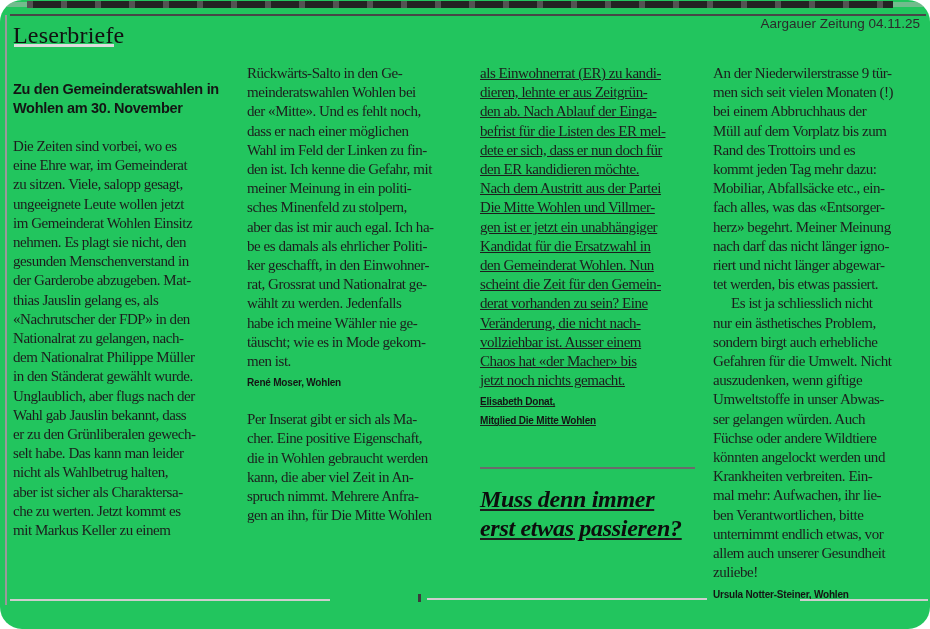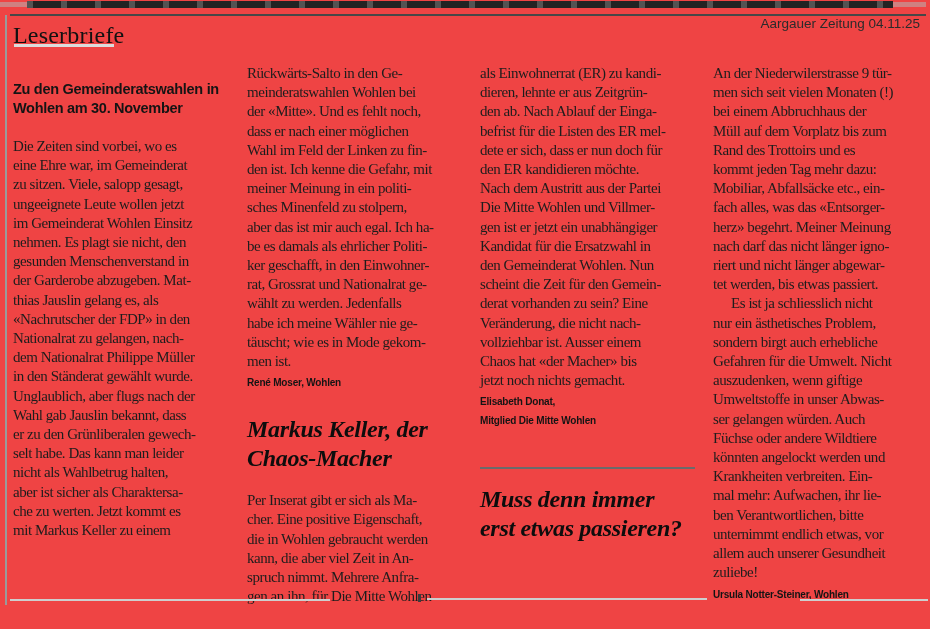--- a/index.html
+++ b/index.html
@@ -1,35 +1,35 @@
 <!DOCTYPE html>
 <html><head>
 <meta charset="utf-8">
 <style>
   html,body{margin:0;padding:0;background:#fff;}
-  .page{position:relative;width:930px;height:629px;background:#ef4444;overflow:hidden;
-        font-family:"Liberation Serif",serif;color:#1d1d1d;}
+  .page{position:relative;width:930px;height:629px;background:#22c55e;overflow:hidden;
+        font-family:"Liberation Serif",serif;color:#1d1d1d;border-radius:22px;}
   
   .top-bar{position:absolute;top:1px;left:27px;width:866px;height:7px;background:#232323;
            background-image:repeating-linear-gradient(90deg, rgba(255,255,255,0.22) 0 6px, rgba(255,255,255,0) 6px 34px);}
   .top-bar-cap-l{position:absolute;top:2px;left:0;width:27px;height:5px;background:#b5b5b5;opacity:.55;}
   .top-bar-cap-r{position:absolute;top:2px;left:893px;width:33px;height:5px;background:#b5b5b5;opacity:.55;}
   .left-line{position:absolute;top:15px;left:5px;width:2px;height:590px;background:#9a9a9a;}
   .header-rule{position:absolute;top:14px;left:10px;width:916px;height:2px;background:#474747;}
   .ghost{position:absolute;height:2px;background:#cecece;}
   .ghost-tick{position:absolute;width:3px;height:8px;background:#3c3c3c;}
   
   .masthead{position:absolute;top:22px;left:13px;font-size:24px;font-weight:400;
             font-family:"Liberation Serif",serif;color:#111;letter-spacing:.2px;}
   .source-note{position:absolute;top:16px;right:10px;font-size:13.5px;
                font-family:"Liberation Sans",sans-serif;color:#2b2b2b;}
   .artifact-smudge{position:absolute;top:44px;left:14px;width:100px;height:3px;background:#dcdcdc;}
   
   .col{position:absolute;top:62px;width:216px;}
-  .col-1{left:13px;} .col-2{left:247px;} .col-3{left:480px;width:215px;} .col-4{left:713px;width:214px;}
+  .col-1{left:13px;} .col-2{left:247px;} .col-3{left:480px;width:215px;text-decoration:underline;} .col-4{left:713px;width:214px;}
   .hl{font-family:"Liberation Serif",serif;font-style:italic;font-weight:700;color:#0d0d0d;
       font-size:24px;line-height:29px;letter-spacing:-0.3px;white-space:pre;}
   .sub{font-family:"Liberation Sans",sans-serif;font-weight:700;color:#141414;
        font-size:14.5px;line-height:18.5px;letter-spacing:-0.3px;white-space:pre;}
   .body-text{font-family:"Liberation Serif",serif;font-size:15px;line-height:19.2px;
              letter-spacing:-0.45px;color:#1d1d1d;white-space:pre;}
   .body-indent{text-indent:18px;}
   .sig{font-family:"Liberation Sans",sans-serif;font-weight:700;font-size:10px;line-height:19px;
        letter-spacing:-0.2px;color:#141414;white-space:pre;}
   .divider{height:2px;background:#6b6b6b;width:100%;}
@@ -101,22 +101,20 @@
 sches Minenfeld zu stolpern,
 aber das ist mir auch egal. Ich ha-
 be es damals als ehrlicher Politi-
 ker geschafft, in den Einwohner-
 rat, Grossrat und Nationalrat ge-
 wählt zu werden. Jedenfalls
 habe ich meine Wähler nie ge-
 täuscht; wie es in Mode gekom-
 men ist.</div>
     <div class="sig">René Moser, Wohlen</div>
-    <div class="hl">Markus Keller, der
-Chaos-Macher</div>
     <div class="body-text second">Per Inserat gibt er sich als Ma-
 cher. Eine positive Eigenschaft,
 die in Wohlen gebraucht werden
 kann, die aber viel Zeit in An-
 spruch nimmt. Mehrere Anfra-
 gen an ihn, für Die Mitte Wohlen</div>
   </section>
 
   <section class="col col-3">
     <div class="body-text first">als Einwohnerrat (ER) zu kandi-

